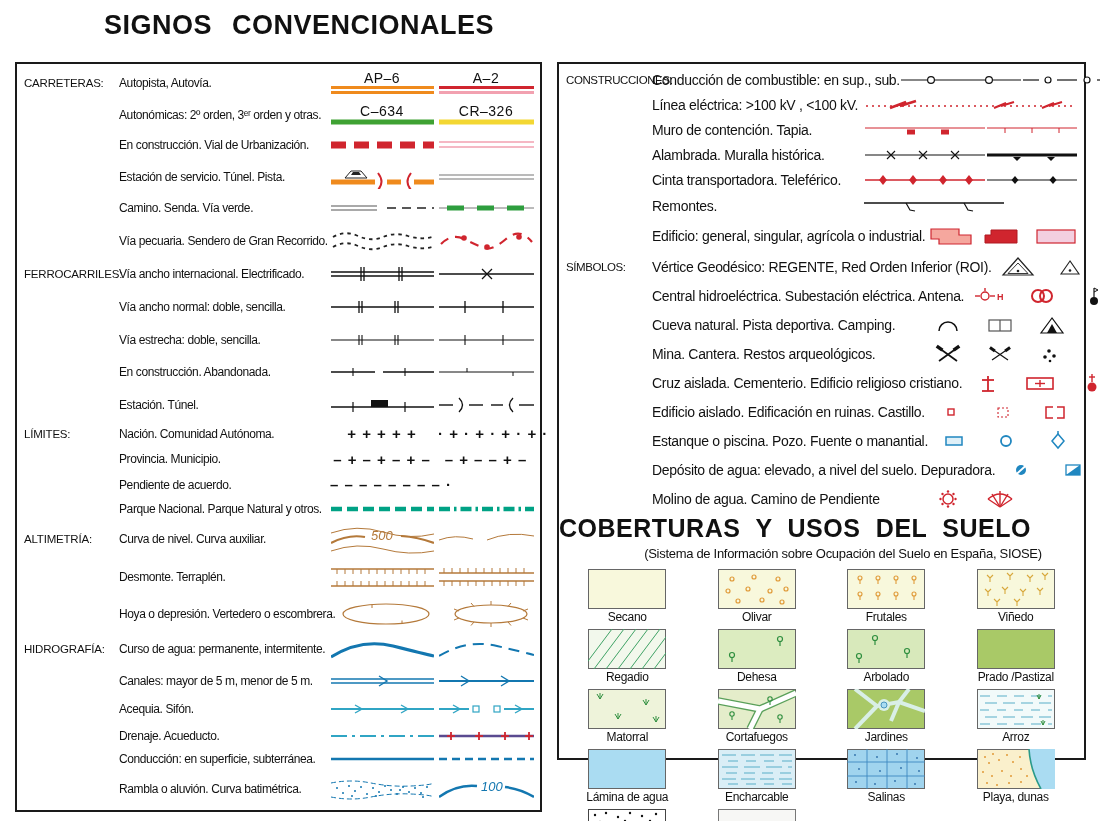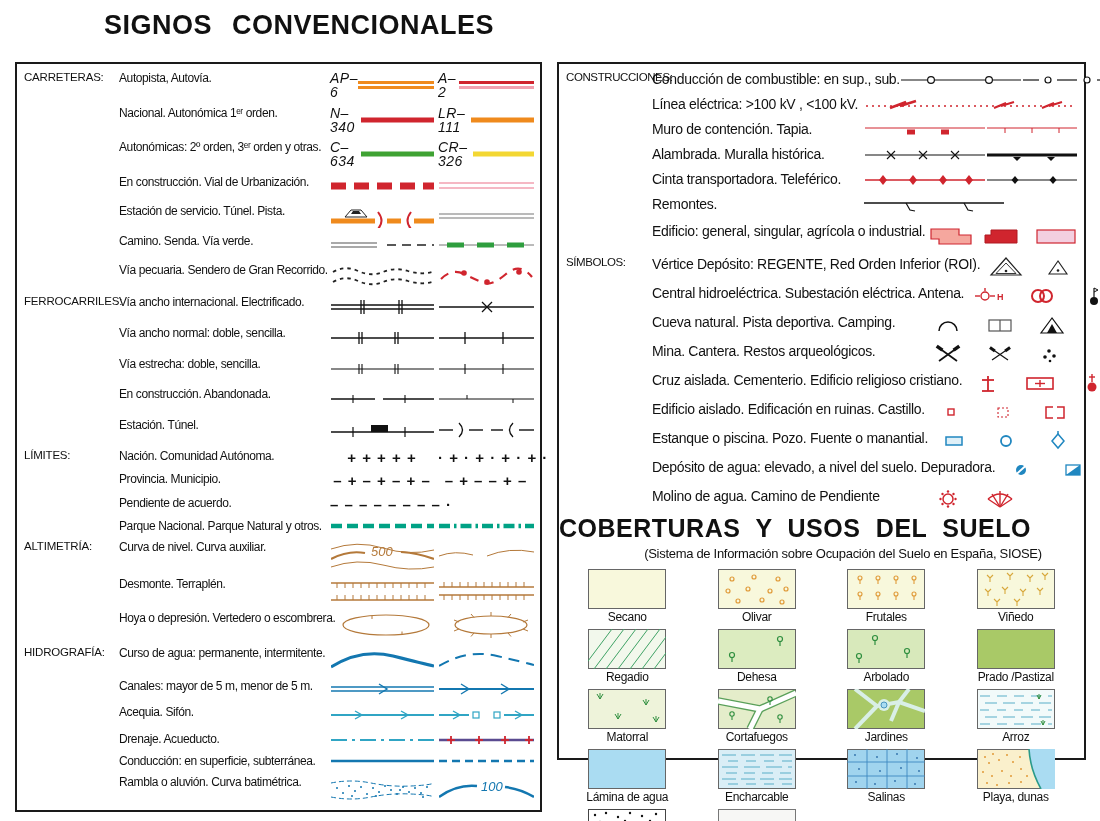--- a/index.html
+++ b/index.html
@@ -4,27 +4,27 @@
 <style>
   html,body{margin:0;padding:0;background:#fff;}
   body{width:1100px;height:821px;position:relative;font-family:"Liberation Sans",sans-serif;color:#111;}
   .main-title{position:absolute;left:104px;top:10px;font-size:27px;font-weight:bold;letter-spacing:.5px;word-spacing:12px;color:#111;}
   .panel{position:absolute;border:2px solid #1a1a1a;background:#fff;box-sizing:border-box;}
   .panel-left{left:15px;top:62px;width:527px;height:750px;}
   .panel-right{left:557px;top:62px;width:529px;height:698px;}
   .rows{display:flex;flex-direction:column;justify-content:space-between;box-sizing:border-box;padding:7px 6px 7px 7px;}
   .lrows{height:746px;}
   .rrows{height:448px;padding-bottom:2px;}
-  .r{display:flex;align-items:flex-start;}
+  .r{display:flex;align-items:center;}
   .c{flex:none;width:95px;font-size:11.5px;letter-spacing:-.2px;white-space:nowrap;}
   .t{flex:1;font-size:12px;letter-spacing:-.4px;white-space:nowrap;overflow:visible;}
   .s{flex:none;display:flex;align-items:center;justify-content:center;}
   .s1{width:104px;}
   .s2{width:96px;margin-left:4px;}
-  .shield{display:flex;flex-direction:row;align-items:center;font-style:italic;}
+  .shield{display:flex;flex-direction:column;align-items:center;}
   .shl{font-size:14px;line-height:14px;letter-spacing:.5px;}
   .glyph{font-size:15px;font-weight:bold;letter-spacing:1px;white-space:nowrap;text-align:center;width:100%;}
   .rc{flex:none;width:86px;font-size:11.5px;letter-spacing:-.4px;white-space:nowrap;}
   .rt{flex:1;font-size:14px;letter-spacing:-.3px;white-space:nowrap;}
   .wa{flex:none;width:122px;display:flex;justify-content:center;}
   .wb{flex:none;width:92px;display:flex;justify-content:center;}
   .trio{flex:none;width:156px;display:flex;}
   .q{width:52px;display:flex;justify-content:center;align-items:center;}
   .cob-title{font-size:25px;font-weight:bold;text-align:left;letter-spacing:.5px;word-spacing:8px;margin-top:2px;}
   .cob-sub{font-size:13px;text-align:center;letter-spacing:-.3px;margin-top:3px;margin-left:43px;}
@@ -53,36 +53,20 @@
    </div>
    <div class="s s2 shield">
      <div class="shl">A–2</div>
      <svg width="95" height="10">
             <line x1="0" y1="2.5" x2="95" y2="2.5" stroke="#d0252e" stroke-width="3"></line>
             <line x1="0" y1="7.5" x2="95" y2="7.5" stroke="#f2a1b0" stroke-width="3"></line>
           </svg>
    </div>
   </div>
 
-  <div class="r">
-   <div class="c"></div>
-   <div class="t">Nacional. Autonómica 1ᵉʳ orden.</div>
-   <div class="s s1 shield">
-     <div class="shl">N–340</div>
-     <svg width="103" height="8">
-            <line x1="0" y1="4" x2="103" y2="4" stroke="#d0252e" stroke-width="5"></line>
-          </svg>
-   </div>
-   <div class="s s2 shield">
-     <div class="shl">LR–111</div>
-     <svg width="95" height="8">
-            <line x1="0" y1="4" x2="95" y2="4" stroke="#ef8a1d" stroke-width="5"></line>
-          </svg>
-   </div>
-  </div>
 
   <div class="r">
    <div class="c"></div>
    <div class="t">Autonómicas: 2º orden, 3ᵉʳ orden y otras.</div>
    <div class="s s1 shield">
      <div class="shl">C–634</div>
      <svg width="103" height="8">
             <line x1="0" y1="4" x2="103" y2="4" stroke="#3fa233" stroke-width="5"></line>
           </svg>
    </div>
@@ -716,21 +700,21 @@
      <div class="q">
        <svg width="52" height="26">
               <rect x="8" y="7" width="38" height="13" fill="#f3cfe0" stroke="#cf2630" stroke-width="1.2"></rect>
             </svg>
      </div>
    </div>
   </div>
 
   <div class="r">
    <div class="rc">SÍMBOLOS:</div>
-   <div class="rt">Vértice Depósito: REGENTE, Red Orden Inferior (ROI).</div>
+   <div class="rt">Vértice Geodésico: REGENTE, Red Orden Inferior (ROI).</div>
    <div class="trio">
      <div class="q">
        <svg width="52" height="22">
               <polygon points="26,2 11,19 41,19" fill="none" stroke="#222" stroke-width="1.2"></polygon>
               <polygon points="26,7 16,17.5 36,17.5" fill="none" stroke="#222" stroke-width="0.9"></polygon>
               <circle cx="26" cy="15" r="1.3" fill="#222"></circle>
             </svg>
      </div>
      <div class="q">
        <svg width="52" height="22">

